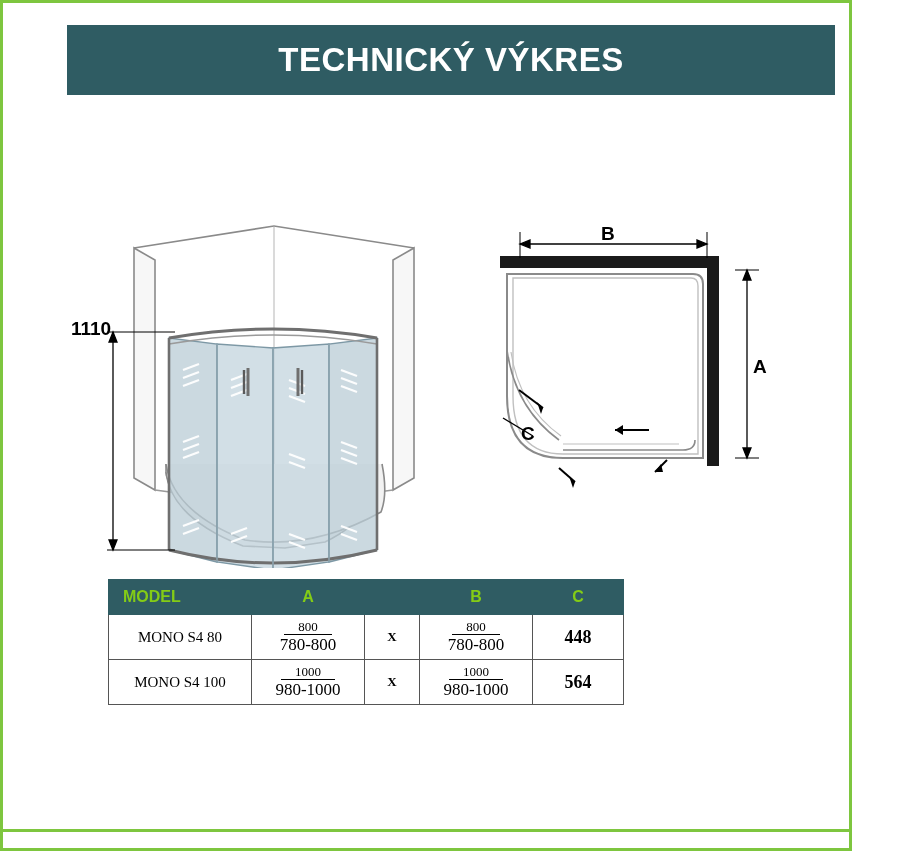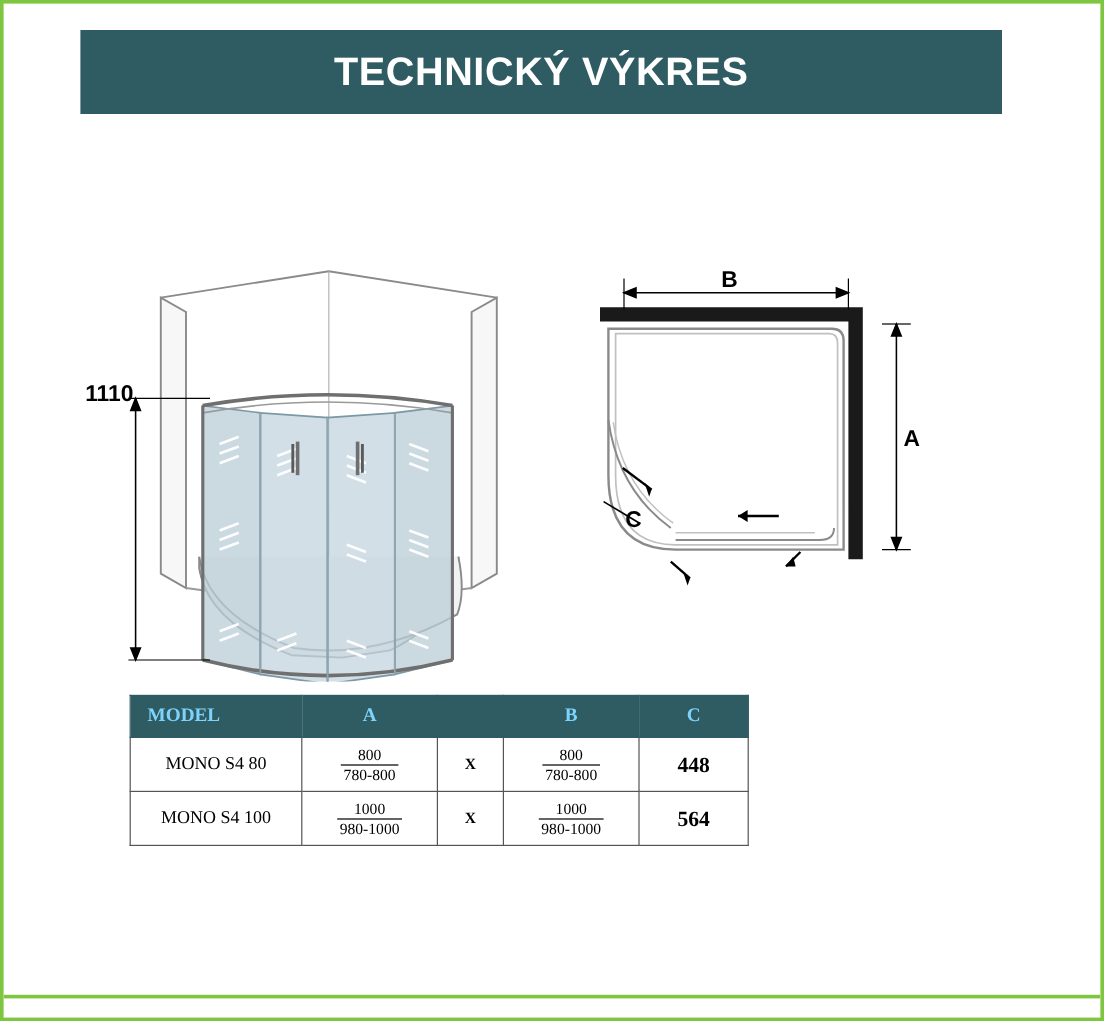--- a/index.html
+++ b/index.html
@@ -5,21 +5,21 @@
   html, body {
     margin: 0;
     padding: 0;
     background: #ffffff;
   }
   body {
     font-family: "Liberation Sans", sans-serif;
   }
   #page {
     position: relative;
-    width: 920px;
+    width: 852px;
     height: 851px;
     background: #ffffff;
     border-left: 3px solid #7ec63f;
     border-right: 3px solid #7ec63f;
     border-top: 3px solid #7ec63f;
     border-bottom: 3px solid #7ec63f;
     box-sizing: border-box;
     overflow: hidden;
     padding-left: 20px;
   }
@@ -84,27 +84,27 @@
   
   #spec-table {
     position: absolute;
     left: 105px;
     top: 576px;
     border-collapse: collapse;
     font-family: "Liberation Serif", serif;
   }
   #spec-table th {
     background: #2f5c63;
-    color: #7dd3fc;
+    color: #84cc16;
     font-weight: bold;
     font-size: 16px;
     padding: 8px 6px;
     text-align: center;
     border: 1px solid #2f5c63;
-    font-family: Liberation Serif, serif;
+    font-family: Liberation Sans, sans-serif;
   }
   #spec-table th.col-model { width: 122px; text-align: left; padding-left: 14px;}
   #spec-table th.col-a { width: 100px; }
   #spec-table th.col-x { width: 42px; background: #2f5c63; }
   #spec-table th.col-b { width: 100px; }
   #spec-table th.col-c { width: 78px; }
 
   #spec-table td {
     border: 1px solid #555555;
     font-size: 15px;
@@ -128,21 +128,21 @@
     align-items: center;
     justify-content: center;
     line-height: 1.05;
   }
   .dim-top {
     font-size: 13px;
     border-bottom: 1px solid #000000;
     padding: 0 14px 1px 14px;
   }
   .dim-bottom {
-    font-size: 13px;
+    font-size: 17px;
     padding-top: 1px;
   }
   #spec-table td.x-cell {
     font-size: 13px;
     font-weight: bold;
   }
   #spec-table td.c-cell {
     font-size: 18px;
     font-weight: bold;
   }

